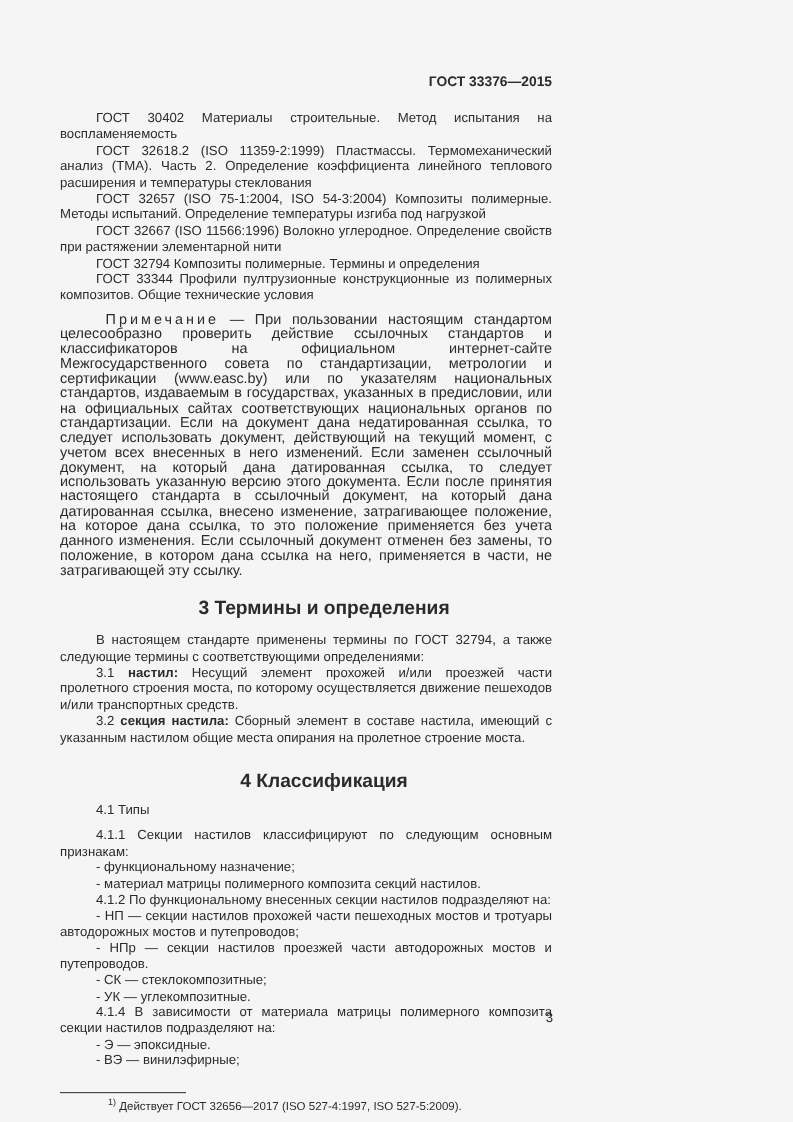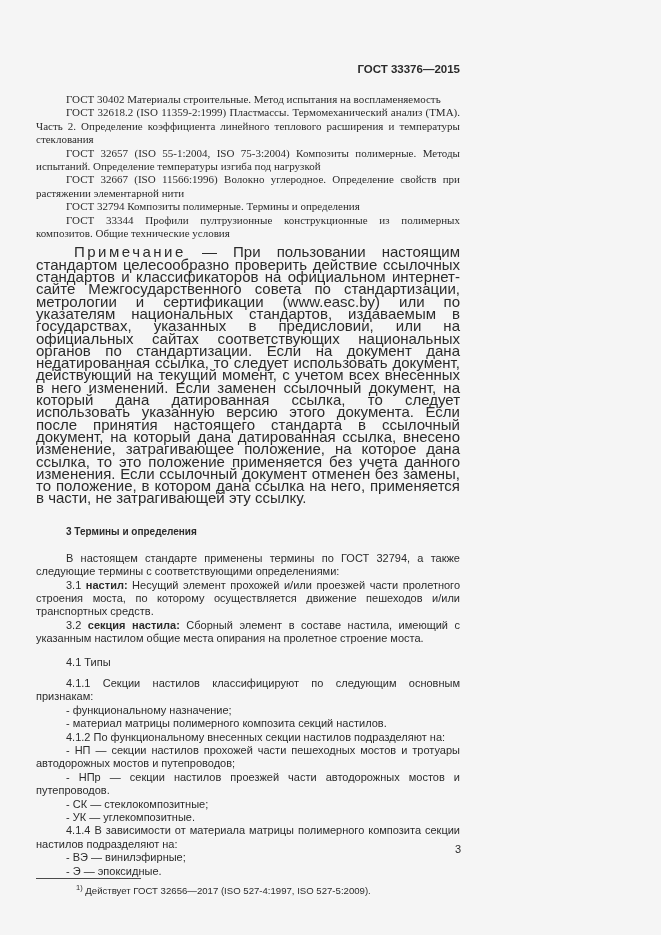--- a/index.html
+++ b/index.html
@@ -7,62 +7,63 @@
     width:661px;height:935px;
     background:#f5f5f5;
     font-family:"Liberation Sans","DejaVu Sans",sans-serif;
     color:#2b2b2b;
     -webkit-font-smoothing:antialiased;
   }
   .page{
     position:relative;
     width:541px;height:935px;
     box-sizing:border-box;
-    padding:62px 81px 0 36px;
+    padding:62px 81px 0 50px;
     overflow:hidden;
   }
   .doc-number{
     text-align:right;
     font-weight:bold;
     font-size:11.5px;
     line-height:14px;
   }
-  .refs{margin-top:17px;font-family:Liberation Serif, serif;}
+  .refs{margin-top:17px;}
   p.body-para{
     margin:0;
     font-size:11px;
     line-height:13.4px;
     text-align:justify;
     text-indent:30px;
   }
   sup.fn-ref{font-size:7.5px;line-height:0;}
   .note{
     margin:6px 0 0 0;
-    font-size:15px;
+    font-size:12px;
     line-height:12.3px;
     text-align:justify;
     text-indent:38px;
   }
   .note-label{letter-spacing:2.5px;}
   .heading1{
     margin:19px 0 13px 0;
     padding-left:30px;
-    font-size:10px;
+    font-size:16px;
     font-weight:bold;
     line-height:15px;
+    text-align:center;
   }
   .heading1.classification{margin-top:22px;margin-bottom:0;}
   .subheading{
     margin:10px 0 8px 0;
     padding-left:30px;
     font-size:11px;
     font-weight:normal;
     line-height:13.4px;
   }
-  .footnote-block{}
+  .footnote-block{margin-top:18px;}
   .footnote-rule{
     width:105px;height:0;
     border-top:1px solid #4a4a4a;
   }
   .footnote-text{
     margin:6px 0 0 0;
     font-size:9.6px;
     line-height:12.3px;
     text-indent:40px;
     text-align:left;
@@ -76,48 +77,49 @@
 </head>
 <body>
 
 <div class="page">
 
   <div class="doc-number">ГОСТ 33376—2015</div>
 
   <div class="refs">
     <p class="body-para">ГОСТ 30402 Материалы строительные. Метод испытания на воспламеняемость</p>
     <p class="body-para">ГОСТ 32618.2 (ISO 11359-2:1999) Пластмассы. Термомеханический анализ (ТМА). Часть 2. Определение коэффициента линейного теплового расширения и температуры стеклования</p>
-    <p class="body-para">ГОСТ 32657 (ISO 55-1:2004, ISO 75-3:2004) Композиты полимерные. Методы испытаний. Определение температуры изгиба под нагрузкой</p>
+    <p class="body-para">ГОСТ 32657 (ISO 75-1:2004, ISO 54-3:2004) Композиты полимерные. Методы испытаний. Определение температуры изгиба под нагрузкой</p>
     <p class="body-para">ГОСТ 32667 (ISO 11566:1996) Волокно углеродное. Определение свойств при растяжении элементарной нити</p>
     <p class="body-para">ГОСТ 32794 Композиты полимерные. Термины и определения</p>
     <p class="body-para">ГОСТ 33344 Профили пултрузионные конструкционные из полимерных композитов. Общие технические условия</p>
   </div>
 
   <p class="note"><span class="note-label">Примечание</span><span> — </span><span>При пользовании настоящим стандартом целесообразно проверить действие ссылочных стандартов и классификаторов на официальном интернет-сайте Межгосударственного совета по стандартизации, метрологии и сертификации (www.easc.by) или по указателям национальных стандартов, издаваемым в государствах, указанных в предисловии, или на официальных сайтах соответствующих национальных органов по стандартизации. Если на документ дана недатированная ссылка, то следует использовать документ, действующий на текущий момент, с учетом всех внесенных в него изменений. Если заменен ссылочный документ, на который дана датированная ссылка, то следует использовать указанную версию этого документа. Если после принятия настоящего стандарта в ссылочный документ, на который дана датированная ссылка, внесено изменение, затрагивающее положение, на которое дана ссылка, то это положение применяется без учета данного изменения. Если ссылочный документ отменен без замены, то положение, в котором дана ссылка на него, применяется в части, не затрагивающей эту ссылку.</span></p>
 
   <div class="heading1">3 Термины и определения</div>
 
   <p class="body-para">В настоящем стандарте применены термины по ГОСТ 32794, а также следующие термины с соответствующими определениями:</p>
   <p class="body-para"><span>3.1 </span><b>настил:</b><span> Несущий элемент прохожей и/или проезжей части пролетного строения моста, по которому осуществляется движение пешеходов и/или транспортных средств.</span></p>
   <p class="body-para"><span>3.2 </span><b>секция настила:</b><span> Сборный элемент в составе настила, имеющий с указанным настилом общие места опирания на пролетное строение моста.</span></p>
 
+  <div class="heading1 classification">4 Классификация</div>
   <div class="subheading">4.1 Типы</div>
 
   <div>
     <p class="body-para">4.1.1 Секции настилов классифицируют по следующим основным признакам:</p>
     <p class="body-para">- функциональному назначение;</p>
     <p class="body-para">- материал матрицы полимерного композита секций настилов.</p>
     <p class="body-para">4.1.2 По функциональному внесенных секции настилов подразделяют на:</p>
     <p class="body-para">- НП — секции настилов прохожей части пешеходных мостов и тротуары автодорожных мостов и путепроводов;</p>
     <p class="body-para">- НПр — секции настилов проезжей части автодорожных мостов и путепроводов.</p>
     <p class="body-para">- СК — стеклокомпозитные;</p>
     <p class="body-para">- УК — углекомпозитные.</p>
     <p class="body-para">4.1.4 В зависимости от материала матрицы полимерного композита секции настилов подразделяют на:</p>
+    <p class="body-para">- Э — эпоксидные.</p>
     <p class="body-para">- ВЭ — винилэфирные;</p>
-    <p class="body-para">- Э — эпоксидные.</p>
   </div>
 
   <div class="footnote-block">
     <div class="footnote-rule"></div>
     <p class="footnote-text"><sup class="fn-ref">1)</sup><span> Действует ГОСТ 32656—2017 (ISO 527-4:1997, ISO 527-5:2009).</span></p>
   </div>
 
   <div class="page-number">3</div>
 
 </div>

